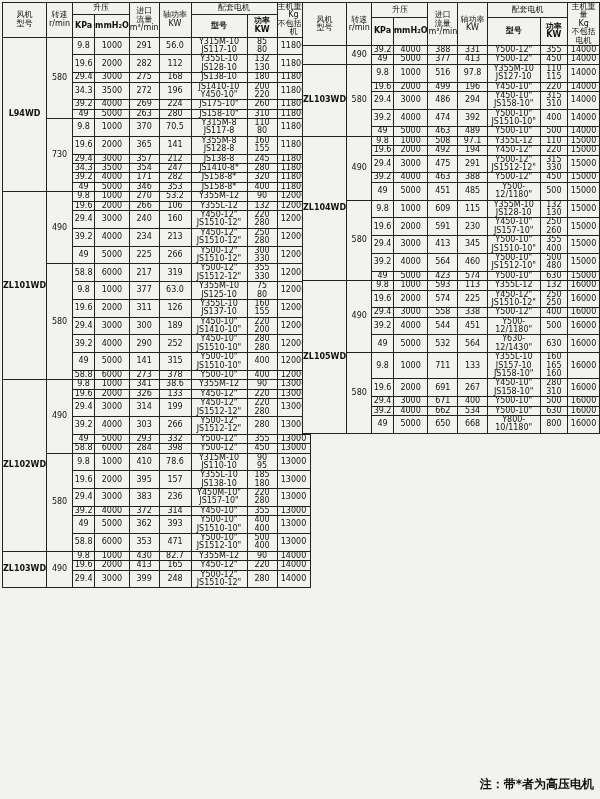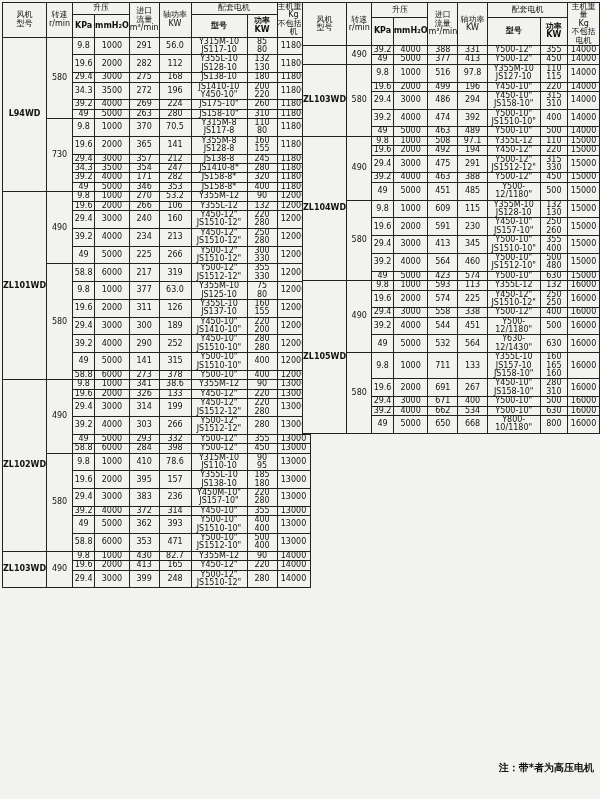--- a/index.html
+++ b/index.html
@@ -13,21 +13,21 @@
     font-size:8px;
     line-height:1.05;
     padding:0;
     background:#f2f2ee;
   }
   .hdr td{font-size:8px;font-weight:normal;line-height:1.05;padding:1px 0;}
   .left-tbl{position:absolute;left:2px;top:2px;}
   .right-tbl{position:absolute;left:302px;top:2px;}
   .model{font-size:8.5px;font-weight:bold;letter-spacing:0px;}
   .motor{font-size:7.5px;line-height:1.1;white-space:pre-line;}
-  .note{position:absolute;right:6px;bottom:24px;font-size:10px;font-weight:bold;color:#111;}
+  .note{position:absolute;right:6px;bottom:6px;font-size:12px;font-weight:bold;color:#111;}
   .hdr-sub{font-size:7px;}
   .unitrow td{font-size:7.5px;font-weight:bold;}
 </style>
 </head>
 <body>
 
 <div class="page">
 
   <table class="spec left-tbl" id="left-table">
     <colgroup>

